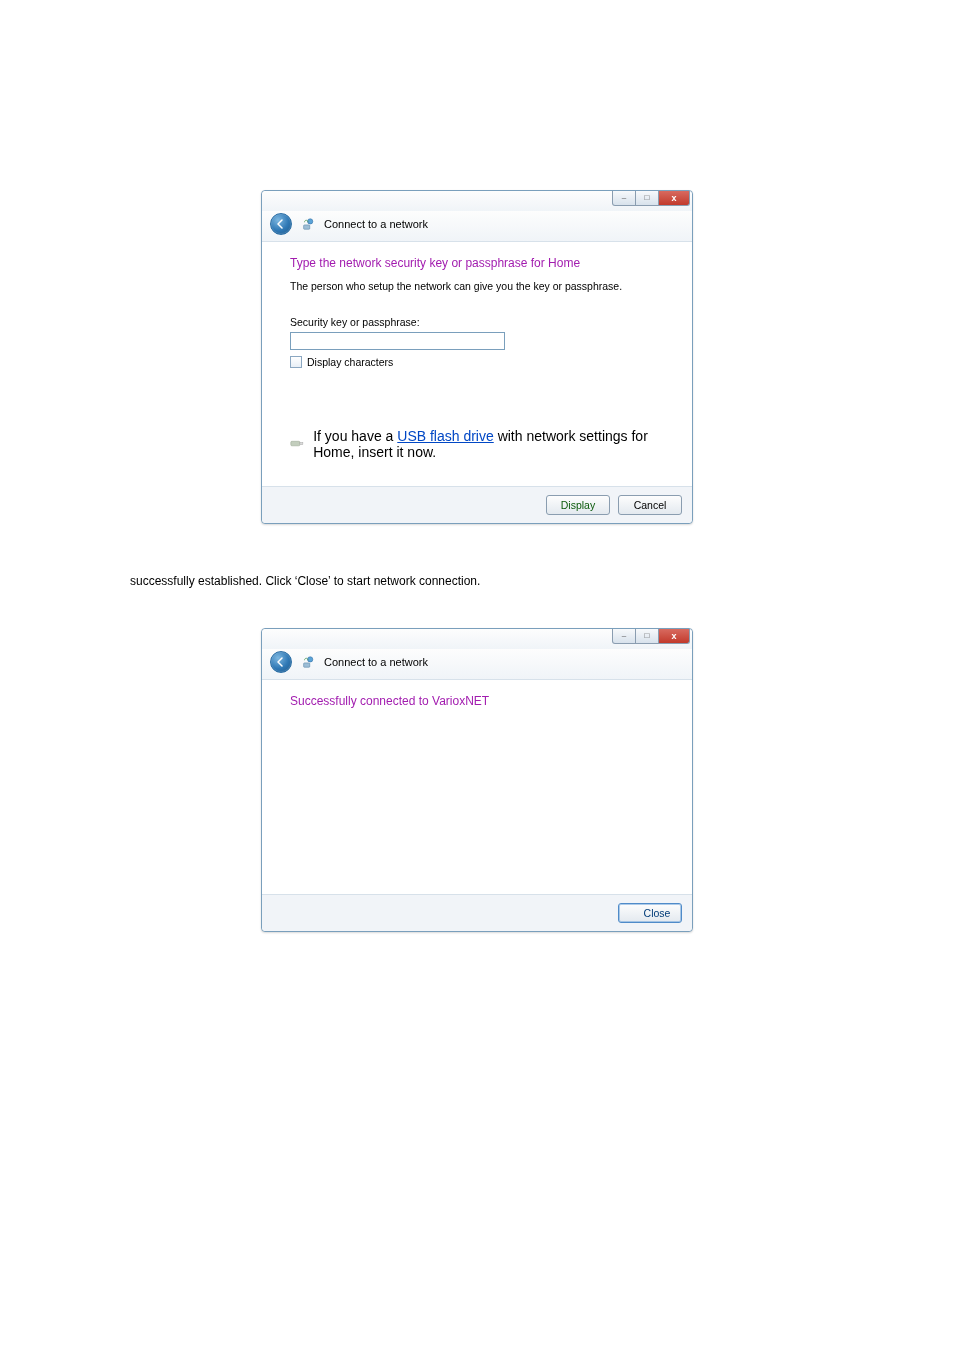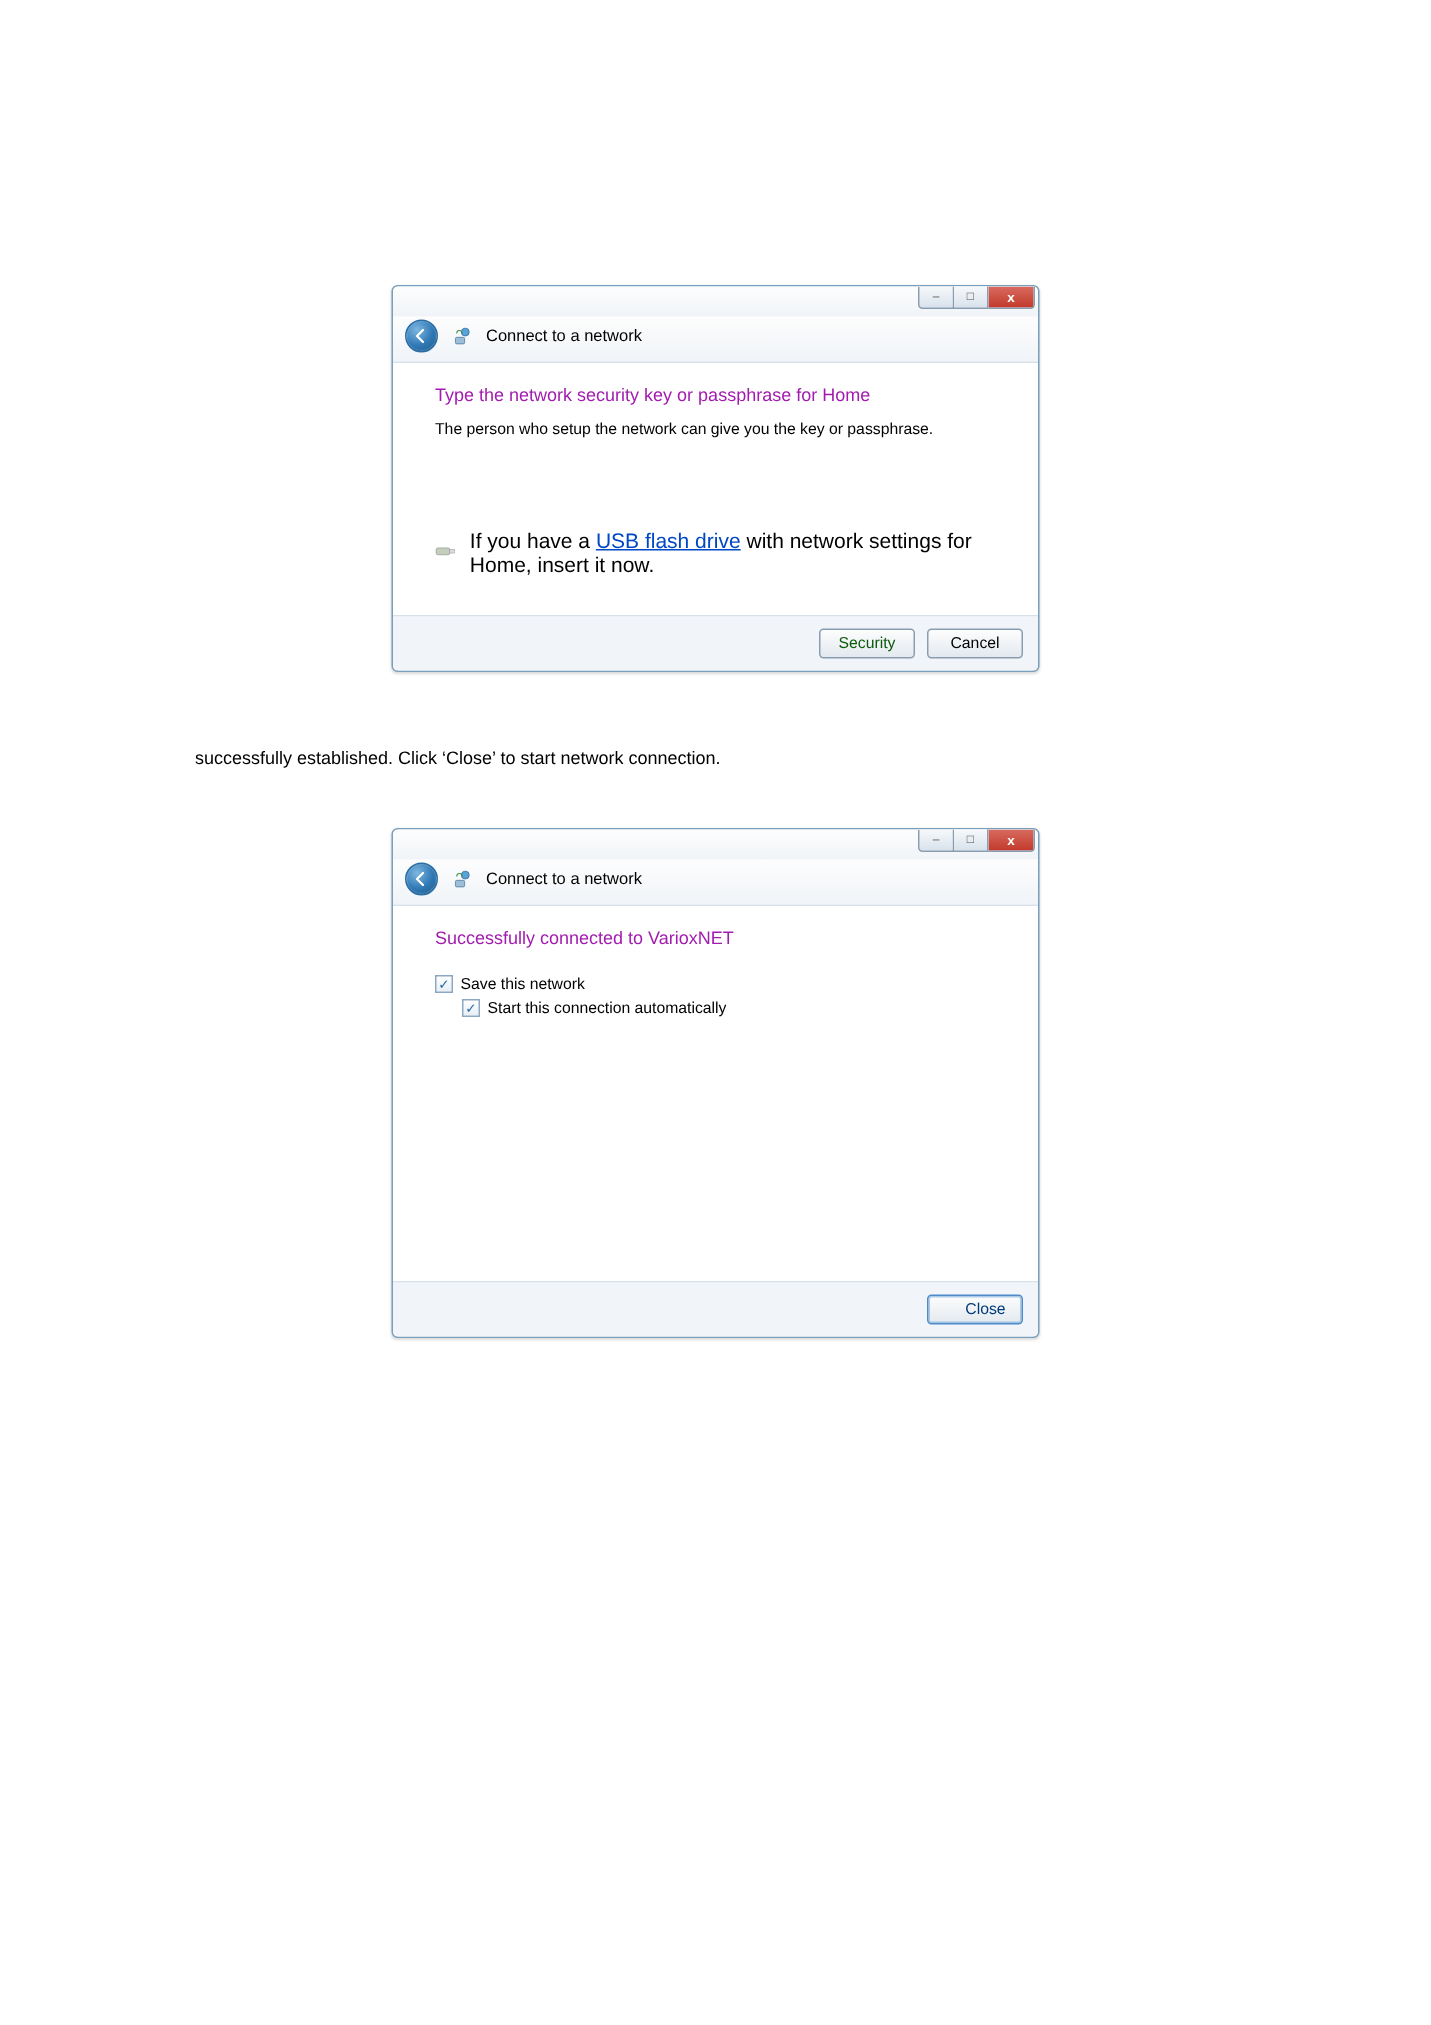--- a/index.html
+++ b/index.html
@@ -272,36 +272,44 @@
           <path d="M4 6 C4 3, 8 3, 8 6" stroke="#3b8f46" stroke-width="0.8" fill="none"></path>
         </svg>
       </div>
       <div class="header-title">Connect to a network</div>
     </div>
 
     <div class="body-area">
       <div class="instruction-main">Type the network security key or passphrase for Home</div>
       <div class="instruction-sub">The person who setup the network can give you the key or passphrase.</div>
 
+      <div class="field-block">
+        <div class="field-label">Security key or passphrase:</div>
+        <input type="text" class="text-input" value="" style="">
+        <div class="checkbox-row">
+          <div class="vista-checkbox"></div>
+          <span>Display characters</span>
+        </div>
+      </div>
 
       <div class="usb-row">
         <div class="usb-icon">
           <svg viewBox="0 0 20 12">
             <rect x="1" y="3" width="12" height="6" rx="1.5" fill="#b9c6b2" stroke="#7a8a72" stroke-width="0.6"></rect>
             <rect x="13" y="4.5" width="4" height="3" fill="#d6d6d6" stroke="#888" stroke-width="0.5"></rect>
           </svg>
         </div>
         <span>
           <span>If you have a </span><a href="#">USB flash drive</a><span> with network settings for Home, insert it now.</span>
         </span>
       </div>
     </div>
 
     <div class="footer-bar">
-      <button class="vista-btn accent">Security</button>
+      <button class="vista-btn accent">Display</button>
       <button class="vista-btn">Cancel</button>
     </div>
   </div>
 
   <div class="caption">successfully established. Click ‘Close’ to start network connection.</div>
 
   <div class="vista-window">
     <div class="titlebar">
       <div class="win-controls">
         <div class="win-btn win-min">
@@ -328,30 +336,20 @@
           <circle cx="10.5" cy="5" r="3" fill="#5aa3d8" stroke="#2f6aa0" stroke-width="0.6"></circle>
           <path d="M4 6 C4 3, 8 3, 8 6" stroke="#3b8f46" stroke-width="0.8" fill="none"></path>
         </svg>
       </div>
       <div class="header-title">Connect to a network</div>
     </div>
 
     <div class="body-area">
       <div class="instruction-main">Successfully connected to VarioxNET</div>
 
-      <div style="margin-top:18px;">
-        <div class="checkbox-row">
-          <div class="vista-checkbox checked"></div>
-          <span>Save this network</span>
-        </div>
-        <div class="checkbox-row indented" style="margin-top:4px;">
-          <div class="vista-checkbox checked"></div>
-          <span>Start this connection automatically</span>
-        </div>
-      </div>
 
       <div class="spacer-body"></div>
     </div>
 
     <div class="footer-bar">
       <button class="vista-btn def">Close</button>
     </div>
   </div>
 
 </div>

